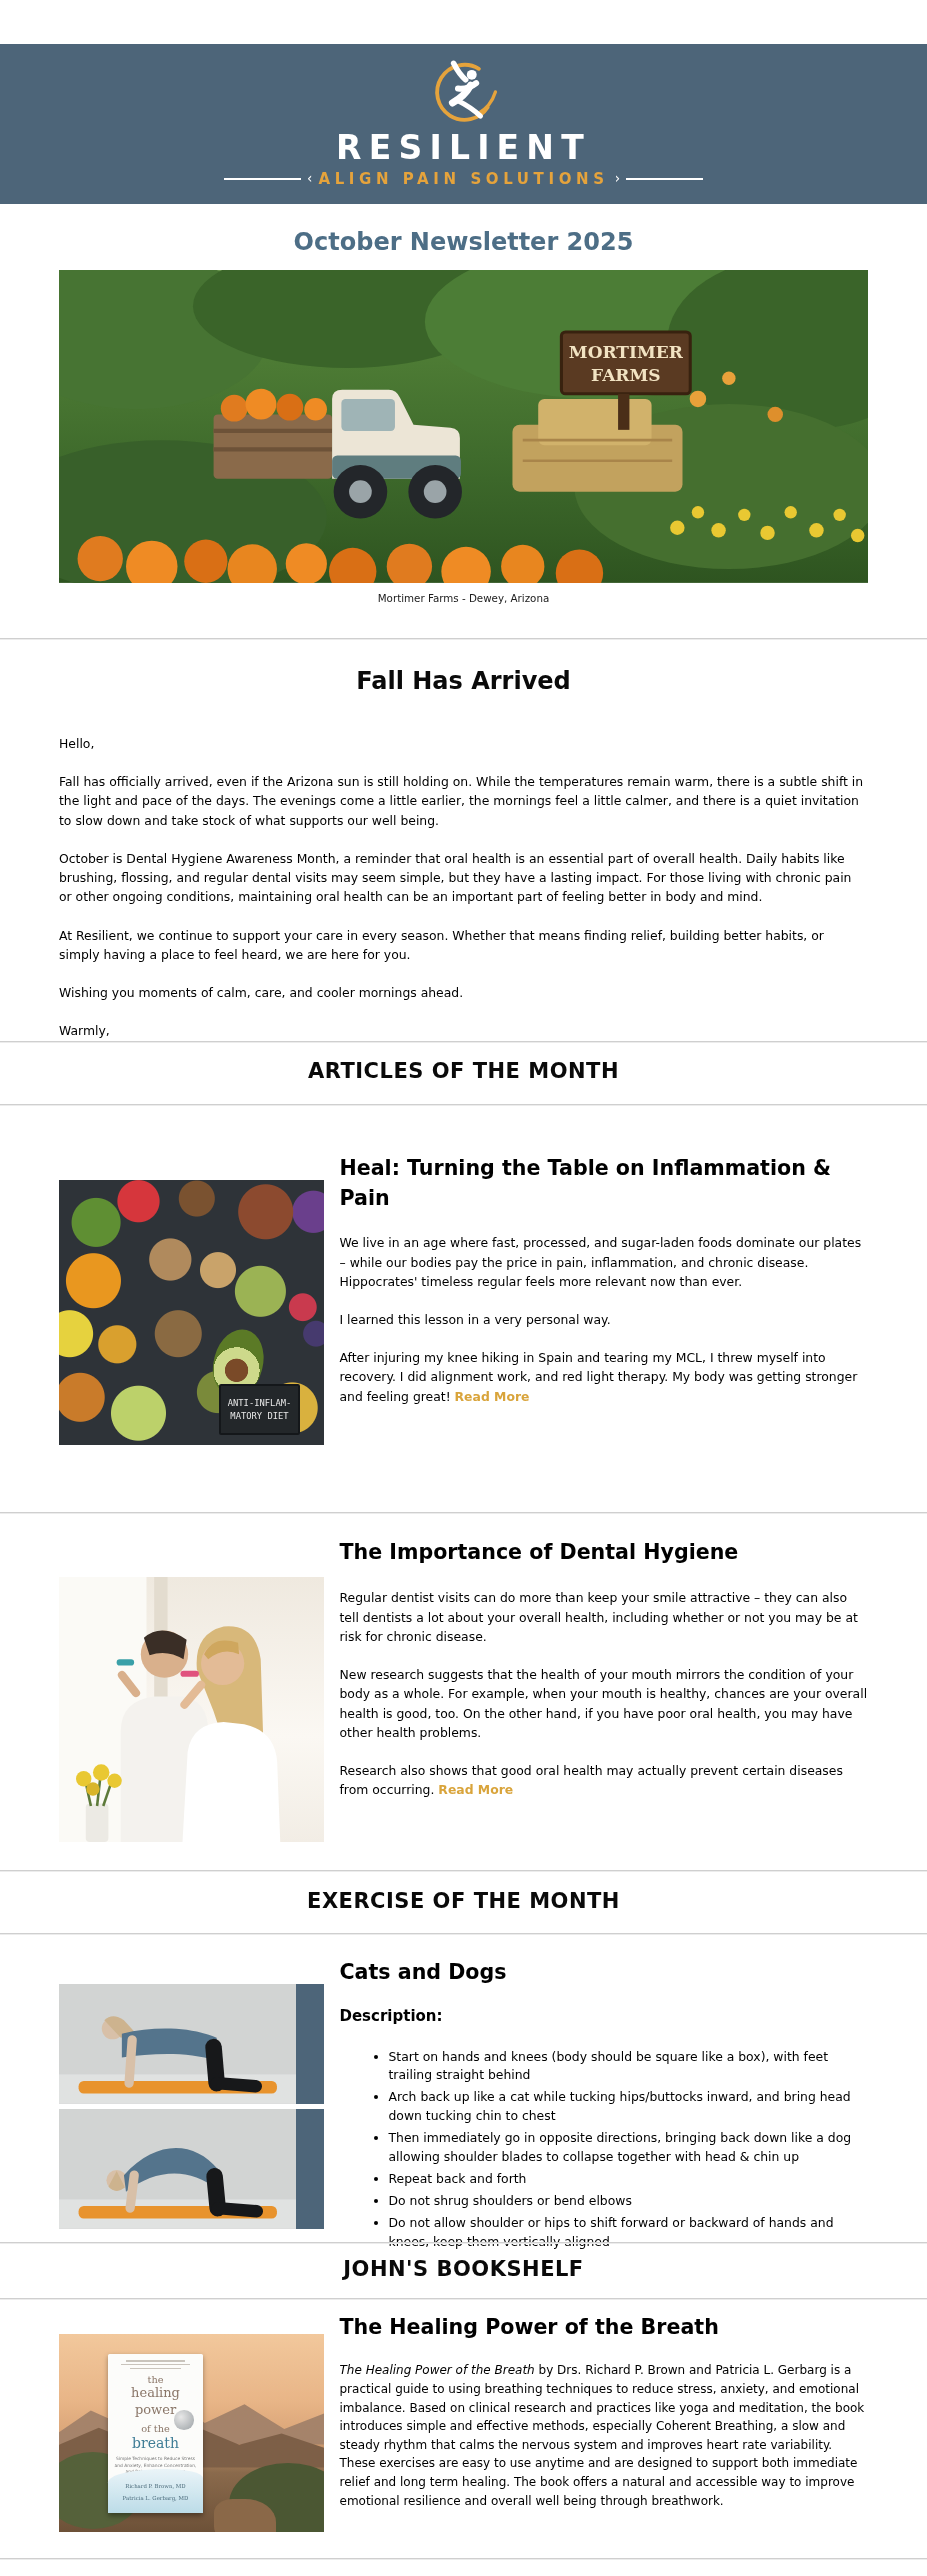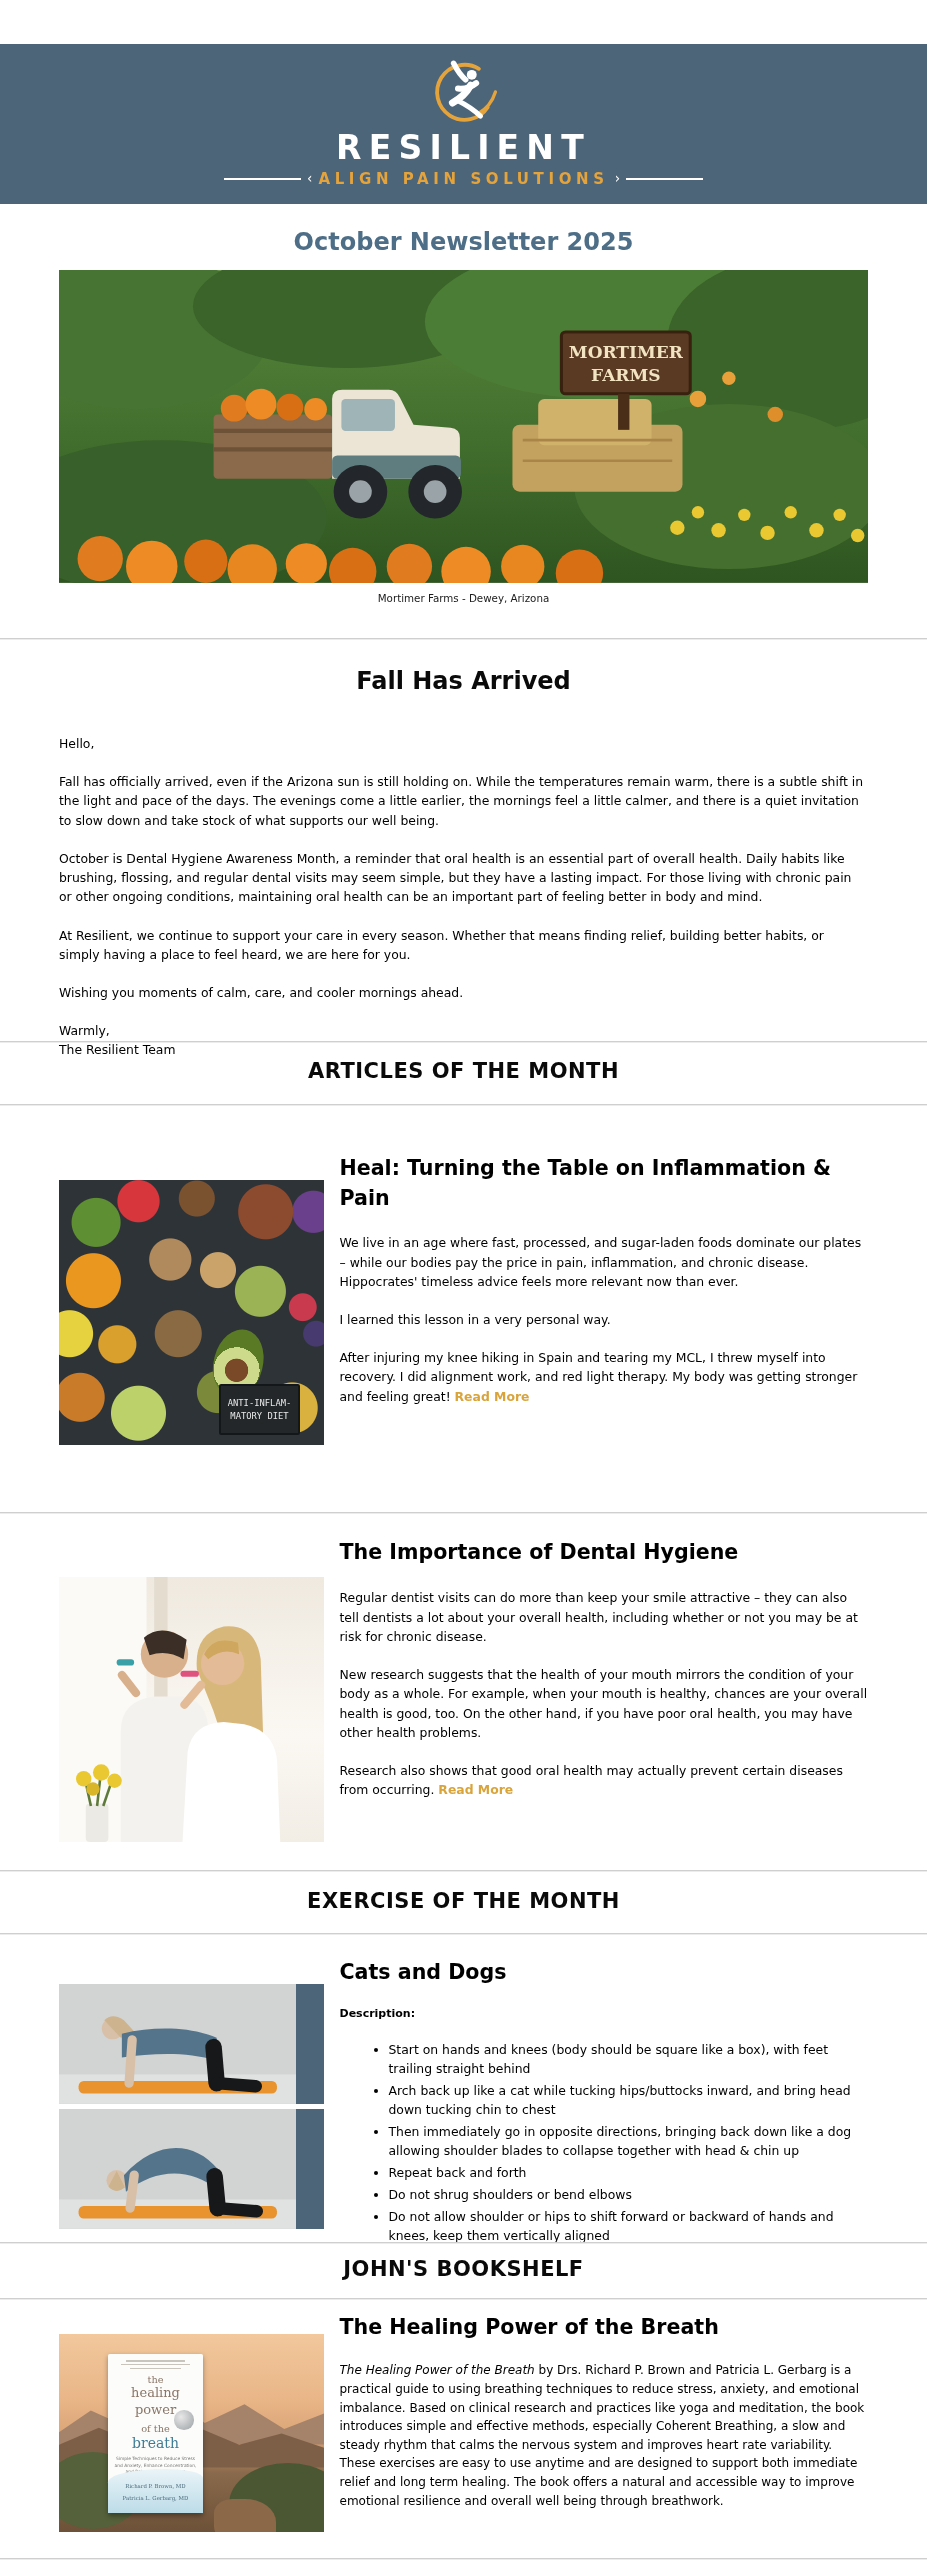--- a/index.html
+++ b/index.html
@@ -21,21 +21,21 @@
   .sec-h{left:0;width:927px;text-align:center;font-size:21px;font-weight:800;color:#0a0a0a;letter-spacing:0.5px;}
   
   .copy{font-size:12.4px;line-height:1.55;}
   .copy p{margin:0 0 19px;}
   .copy .tight{margin:0;}
   .art-title{font-size:20.6px;font-weight:800;line-height:1.45;margin:0 0 19.6px;}
   .readmore{color:#D9A43B;font-weight:700;text-align:right;}
   .row{display:flex;}
   .img-col{flex:0 0 265px;}
   .txt-col{margin-left:15.5px;width:528px;}
-  .blabel{font-size:11px;font-weight:700;margin:0 0 14.4px;}
+  .blabel{font-size:15px;font-weight:700;margin:0 0 14.4px;}
   ul.dots{margin:0;padding-left:49px;}
   ul.dots li{margin-bottom:3.6px;line-height:1.5;}
   
   .hero{left:59px;top:270px;width:809px;height:313px;overflow:hidden;}
   
   .foodimg{position:relative;width:265px;height:265px;background:
     radial-gradient(circle at 14% 16%,#5f8f33 0 24px,transparent 25px),
     radial-gradient(circle at 30% 8%,#d6363c 0 20.6px,transparent 21.6px),
     radial-gradient(circle at 52% 7%,#7a5230 0 17.5px,transparent 18.5px),
     radial-gradient(circle at 78% 12%,#8c4a2f 0 27px,transparent 28px),
@@ -183,40 +183,39 @@
   <div class="hr" style="top:638px"></div>
 
   <div class="abs h1" style="top:667px">Fall Has Arrived</div>
   <div class="abs copy" style="left:59px;top:734px;width:809px">
     <p>Hello,</p>
     <p>Fall has officially arrived, even if the Arizona sun is still holding on. While the temperatures remain warm, there is a subtle shift in the light and pace of the days. The evenings come a little earlier, the mornings feel a little calmer, and there is a quiet invitation to slow down and take stock of what supports our well being.</p>
     <p>October is Dental Hygiene Awareness Month, a reminder that oral health is an essential part of overall health. Daily habits like brushing, flossing, and regular dental visits may seem simple, but they have a lasting impact. For those living with chronic pain or other ongoing conditions, maintaining oral health can be an important part of feeling better in body and mind.</p>
     <p>At Resilient, we continue to support your care in every season. Whether that means finding relief, building better habits, or simply having a place to feel heard, we are here for you.</p>
     <p>Wishing you moments of calm, care, and cooler mornings ahead.</p>
     <p class="tight">Warmly,</p>
-    <p class="tight">The Resilient Team</p>
   </div>
 
   <div class="hr" style="top:1041px"></div>
   <div class="abs sec-h" style="top:1059px">ARTICLES OF THE MONTH</div>
   <div class="hr" style="top:1104px"></div>
 
   <div class="abs row" style="left:59px;top:1154px;width:809px">
     <div class="img-col" style="margin-top:26px">
       <div class="foodimg">
         <div class="avo"></div>
         <div class="chalk">
           <span>ANTI-INFLAM-</span>
           <span>MATORY DIET</span>
         </div>
       </div>
     </div>
     <div class="txt-col copy">
       <h2 class="art-title">Heal: Turning the Table on Inflammation &amp; Pain</h2>
-      <p>We live in an age where fast, processed, and sugar-laden foods dominate our plates – while our bodies pay the price in pain, inflammation, and chronic disease. Hippocrates' timeless advice feels more relevant now than ever.</p>
+      <p>We live in an age where fast, processed, and sugar-laden foods dominate our plates – while our bodies pay the price in pain, inflammation, and chronic disease. Hippocrates' timeless regular feels more relevant now than ever.</p>
       <p>I learned this lesson in a very personal way.</p>
       <p><span>After injuring my knee hiking in Spain and tearing my MCL, I threw myself into recovery. I did  alignment work, and red light therapy. My body was getting stronger and feeling great! </span><span class="readmore">Read More</span></p>
     </div>
   </div>
 
   <div class="hr" style="top:1512px"></div>
 
   <div class="abs row" style="left:59px;top:1538px;width:809px">
     <div class="img-col" style="margin-top:39px">
       <div class="coupleimg">

